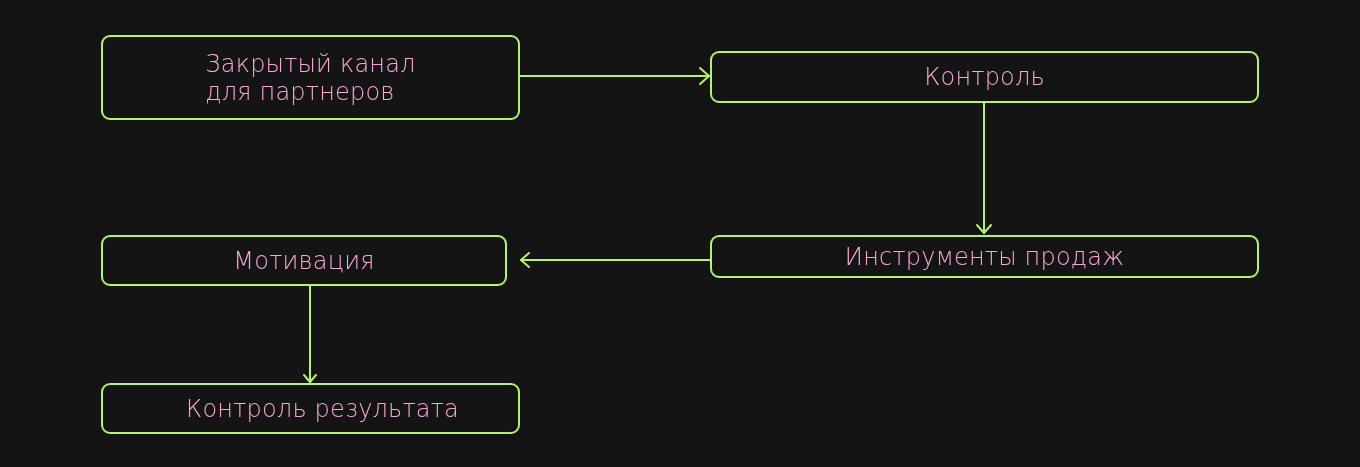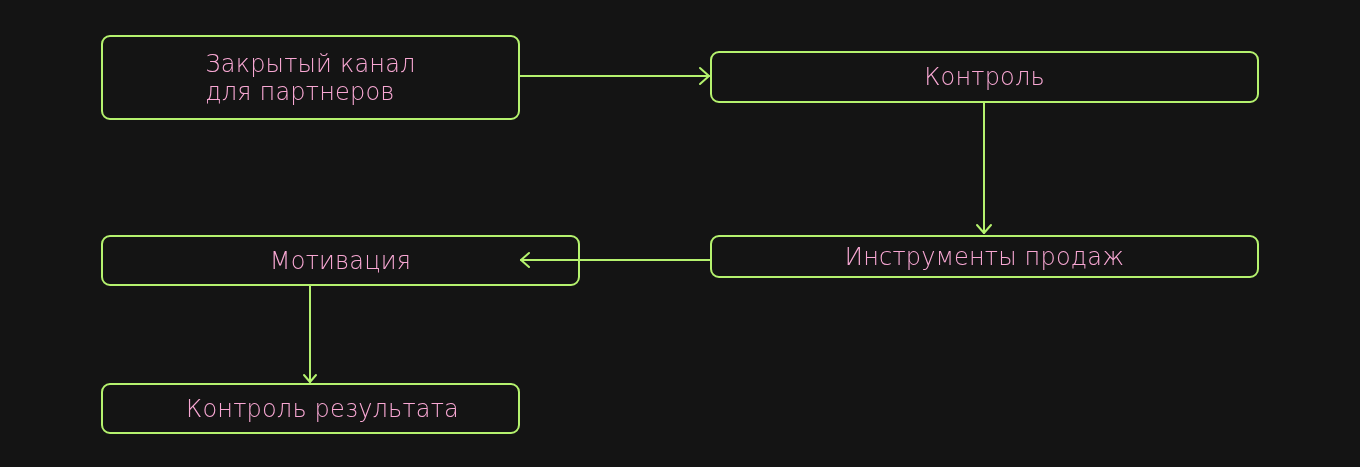--- a/index.html
+++ b/index.html
@@ -39,21 +39,21 @@
       font-size: 24px;
       line-height: 28px;
       font-weight: 300;
       letter-spacing: 0.2px;
       background: transparent;
     }
     .node .label { white-space: pre-line; }
     #n1 { left: 101px; top: 35px;  width: 419px; height: 85px; }
     #n2 { left: 710px; top: 51px;  width: 549px; height: 52px; }
     #n3 { left: 710px; top: 235px; width: 549px; height: 43px; }
-    #n4 { left: 101px; top: 235px; width: 479px; height: 51px; }
+    #n4 { left: 101px; top: 235px; width: 406px; height: 51px; }
     #n5 { left: 101px; top: 383px; width: 419px; height: 51px; padding-left: 24px; }
   </style>
 </head>
 <body>
 
 <div class="canvas">
 
   <svg class="connectors" viewBox="0 0 1360 467" xmlns="http://www.w3.org/2000/svg">
     <g stroke="#b5f26e" stroke-width="2" fill="none" stroke-linecap="round" stroke-linejoin="round">
 

